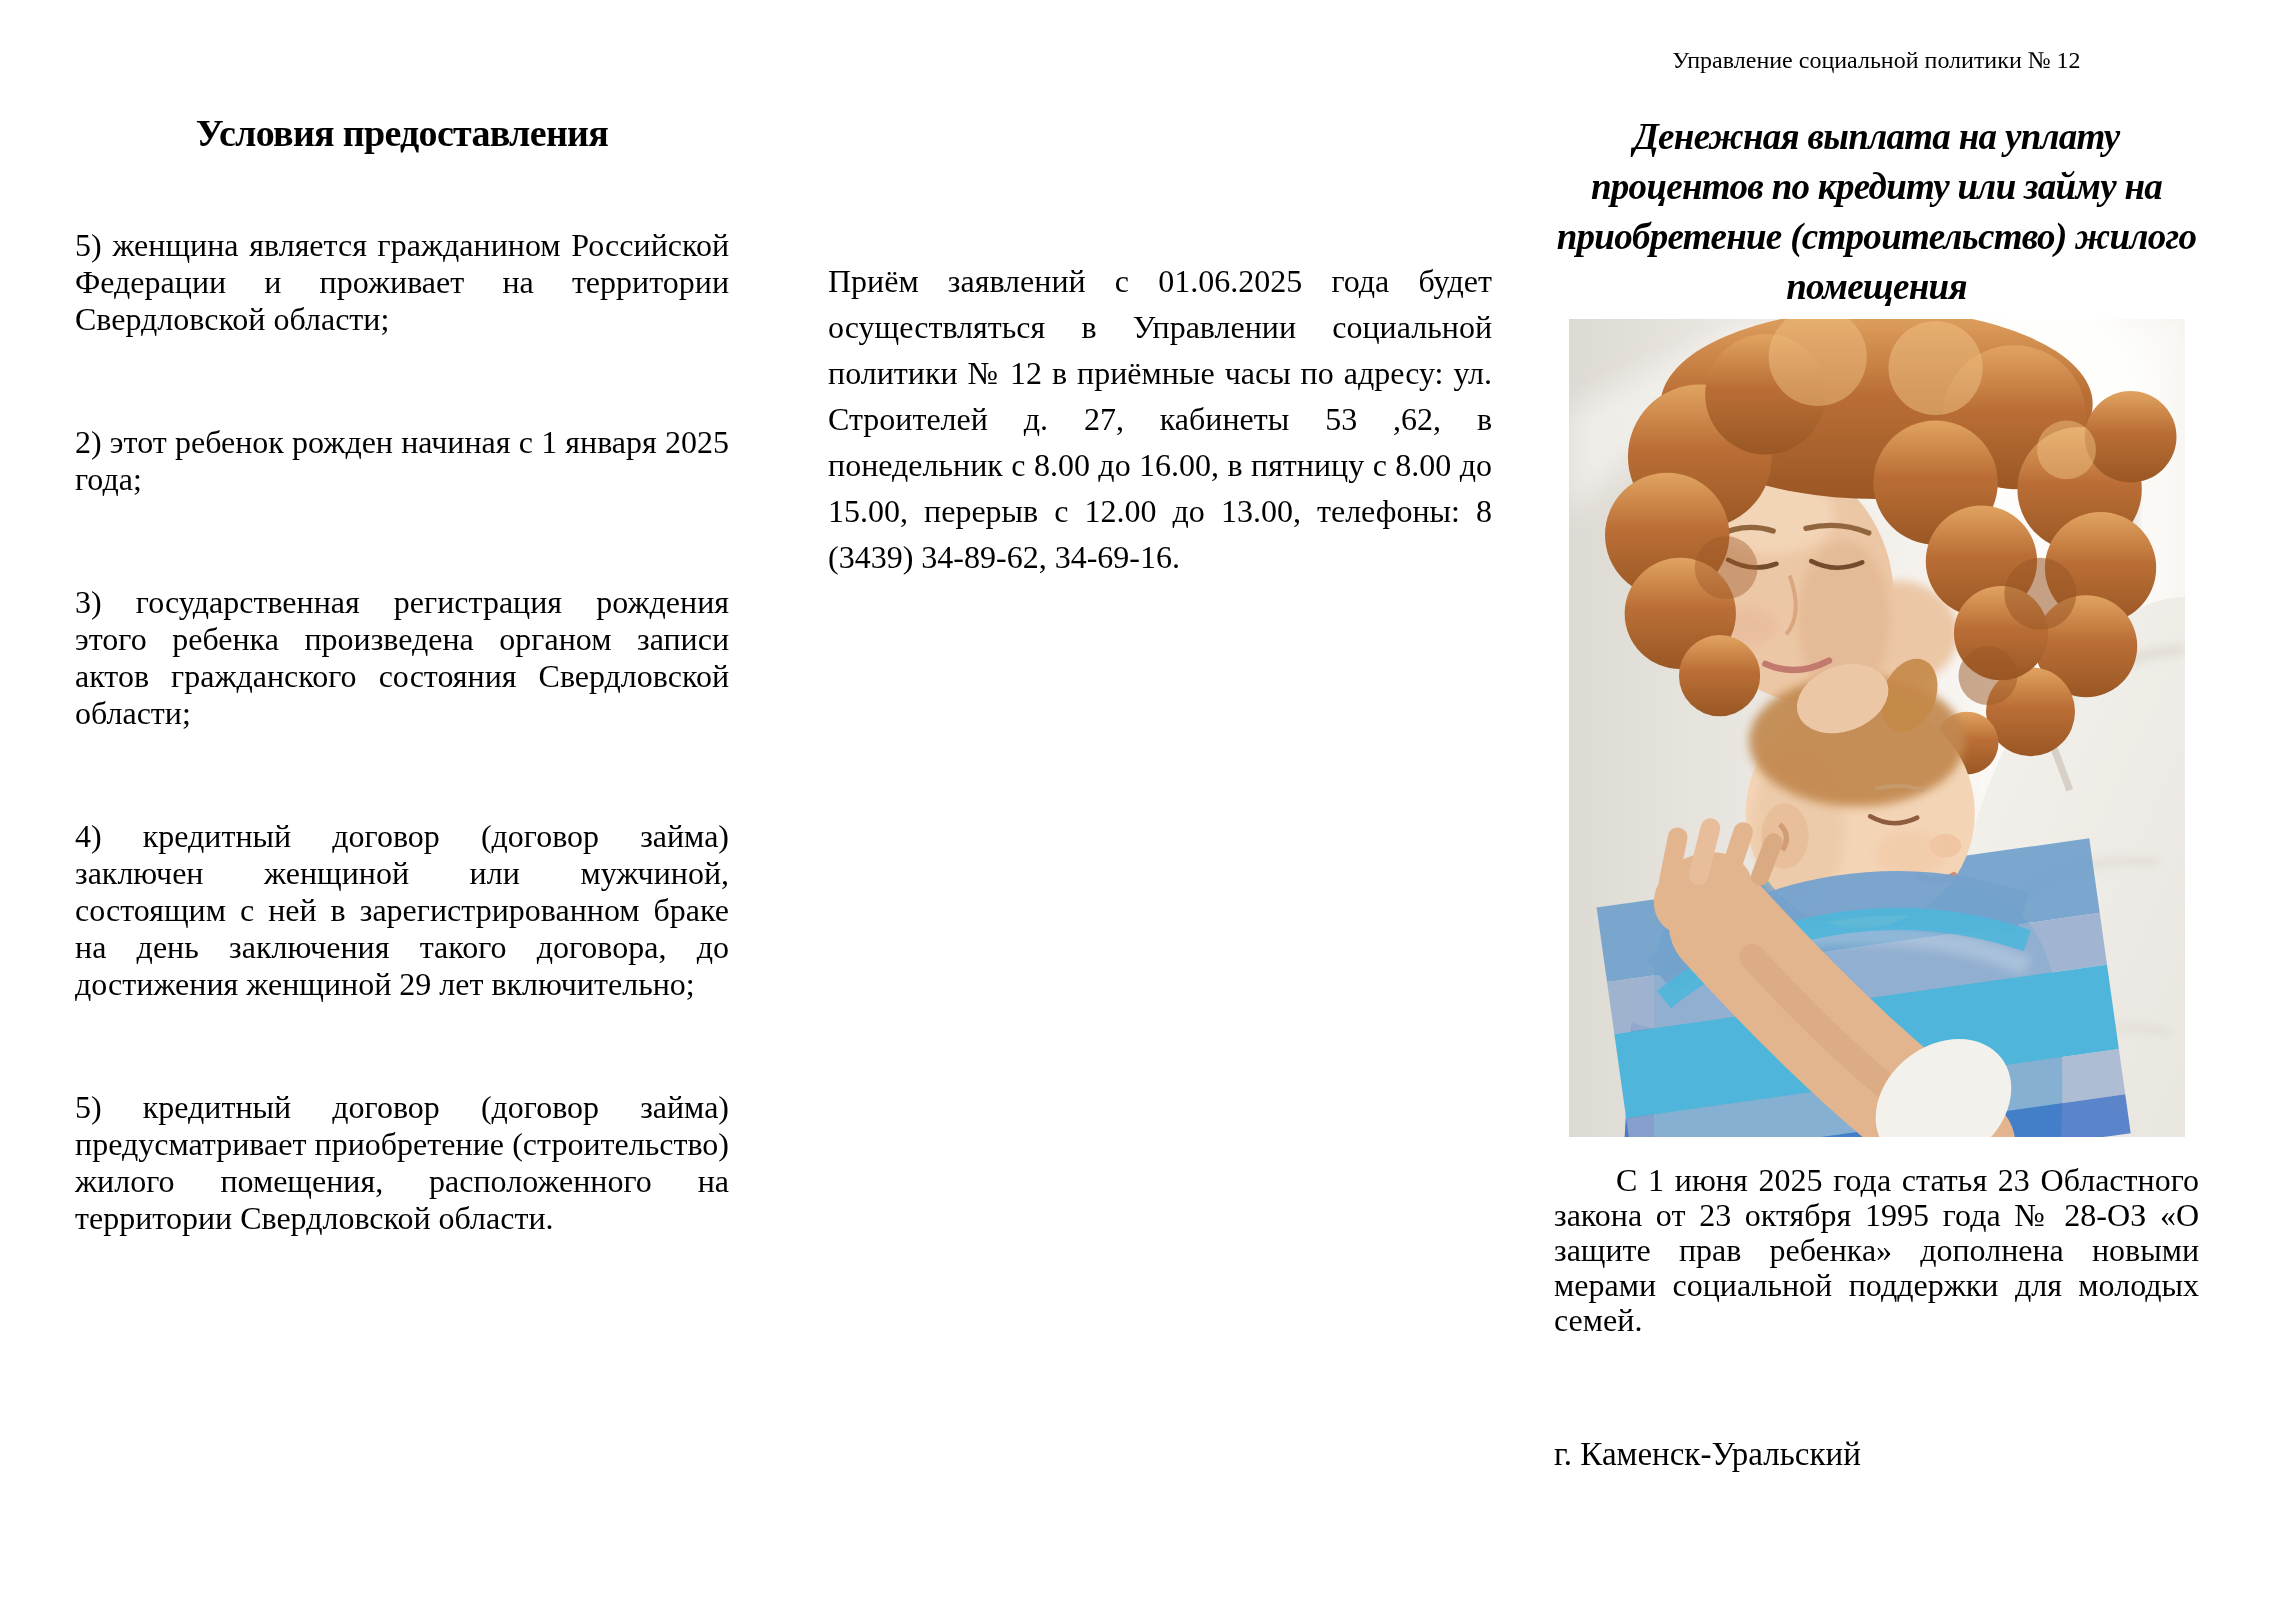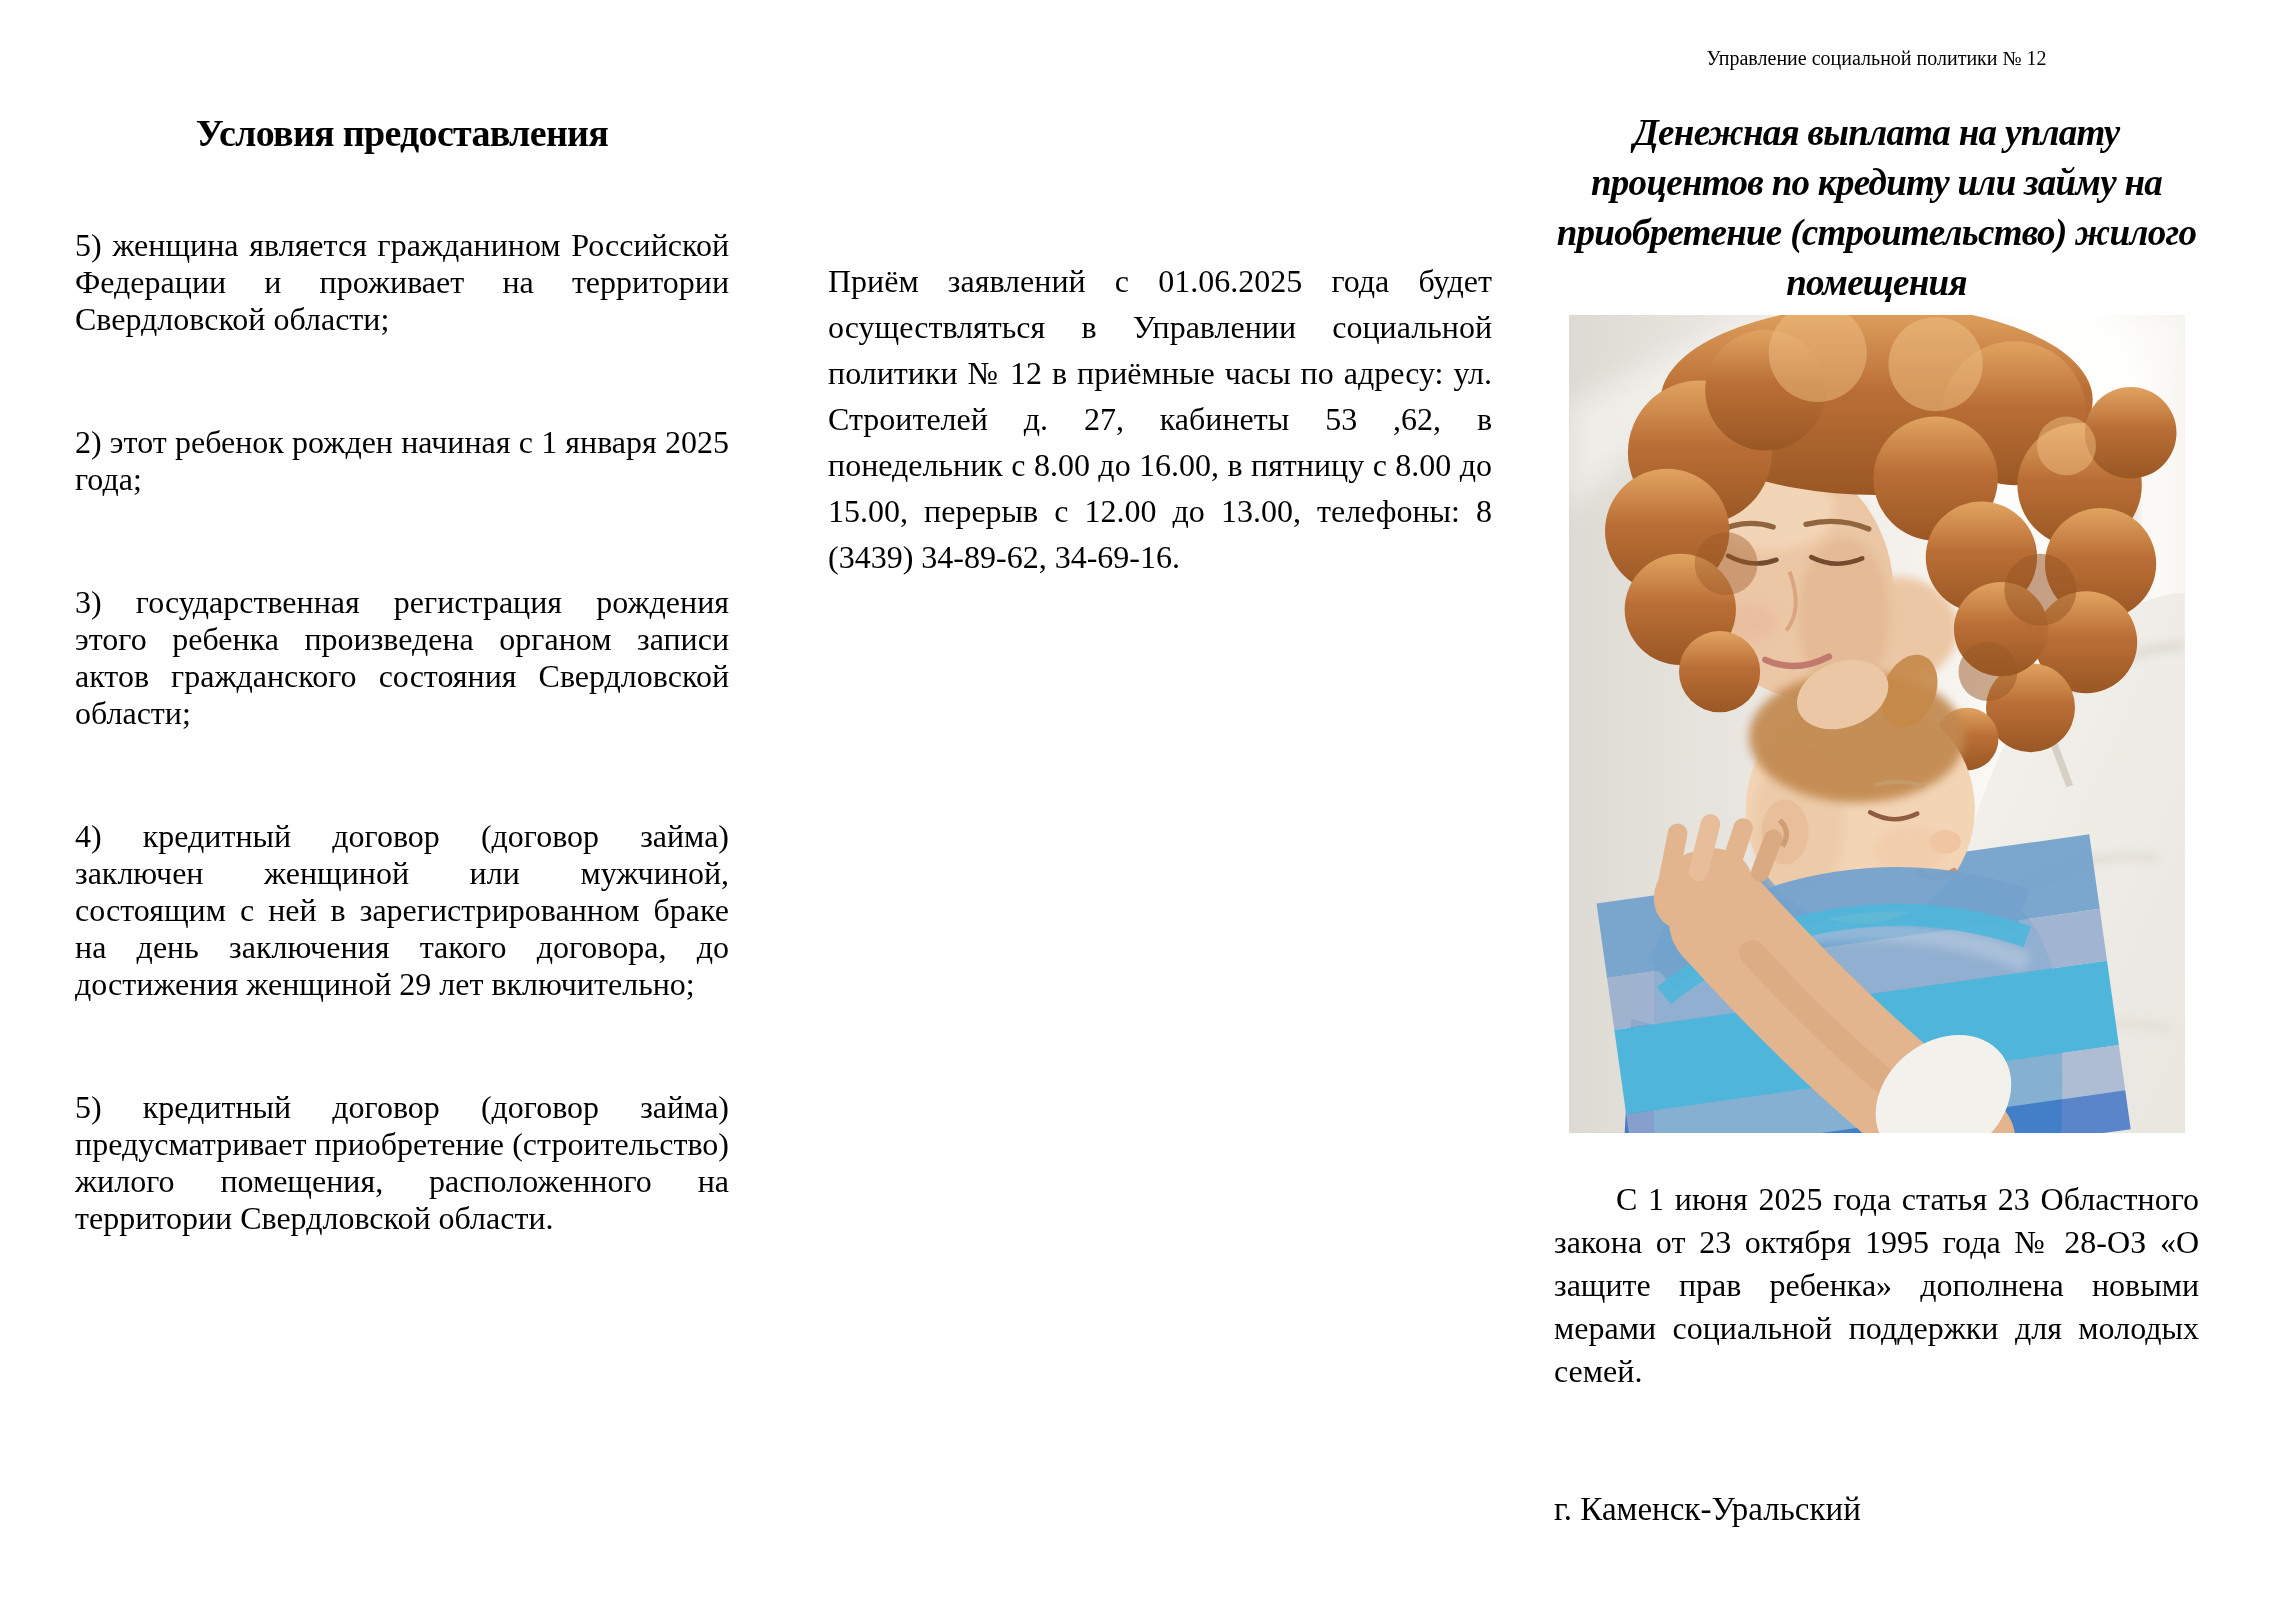--- a/index.html
+++ b/index.html
@@ -24,34 +24,34 @@
     font-size:32px; line-height:37px; text-align:justify;
     margin-bottom:86px;
   }
   .cond-item:last-child { margin-bottom:0; }
 
   .mid-para {
     font-size:32px; line-height:46px; text-align:justify;
   }
 
   .r-header {
-    font-size:20px; text-align:center; margin-bottom:38px;
+    font-size:24px; text-align:center; margin-bottom:38px;
   }
   .r-title {
     font-size:37px; line-height:50px; font-weight:bold;
     text-align:center; letter-spacing:-0.7px; margin-bottom:6.5px;font-style:italic;
   }
   .photo-frame {
     width:616px; height:818px; margin:0 auto; position:relative;
     overflow:hidden; background:#efece8;
   }
   .photo-frame svg { display:block; width:100%; height:100%; }
   .r-para {
-    font-size:32px; line-height:43px; text-align:justify;
-    text-indent:62px; margin-top:45px;
+    font-size:32px; line-height:35px; text-align:justify;
+    text-indent:62px; margin-top:26px;
   }
   .r-city {
     font-size:33px; text-align:left; margin-top:98px;
   }
 </style>
 </head>
 <body style="background: rgb(255, 255, 255); color: rgb(0, 0, 0);">
 
 <section class="col col-left">
   <h1 class="left-title">Условия предоставления</h1>

